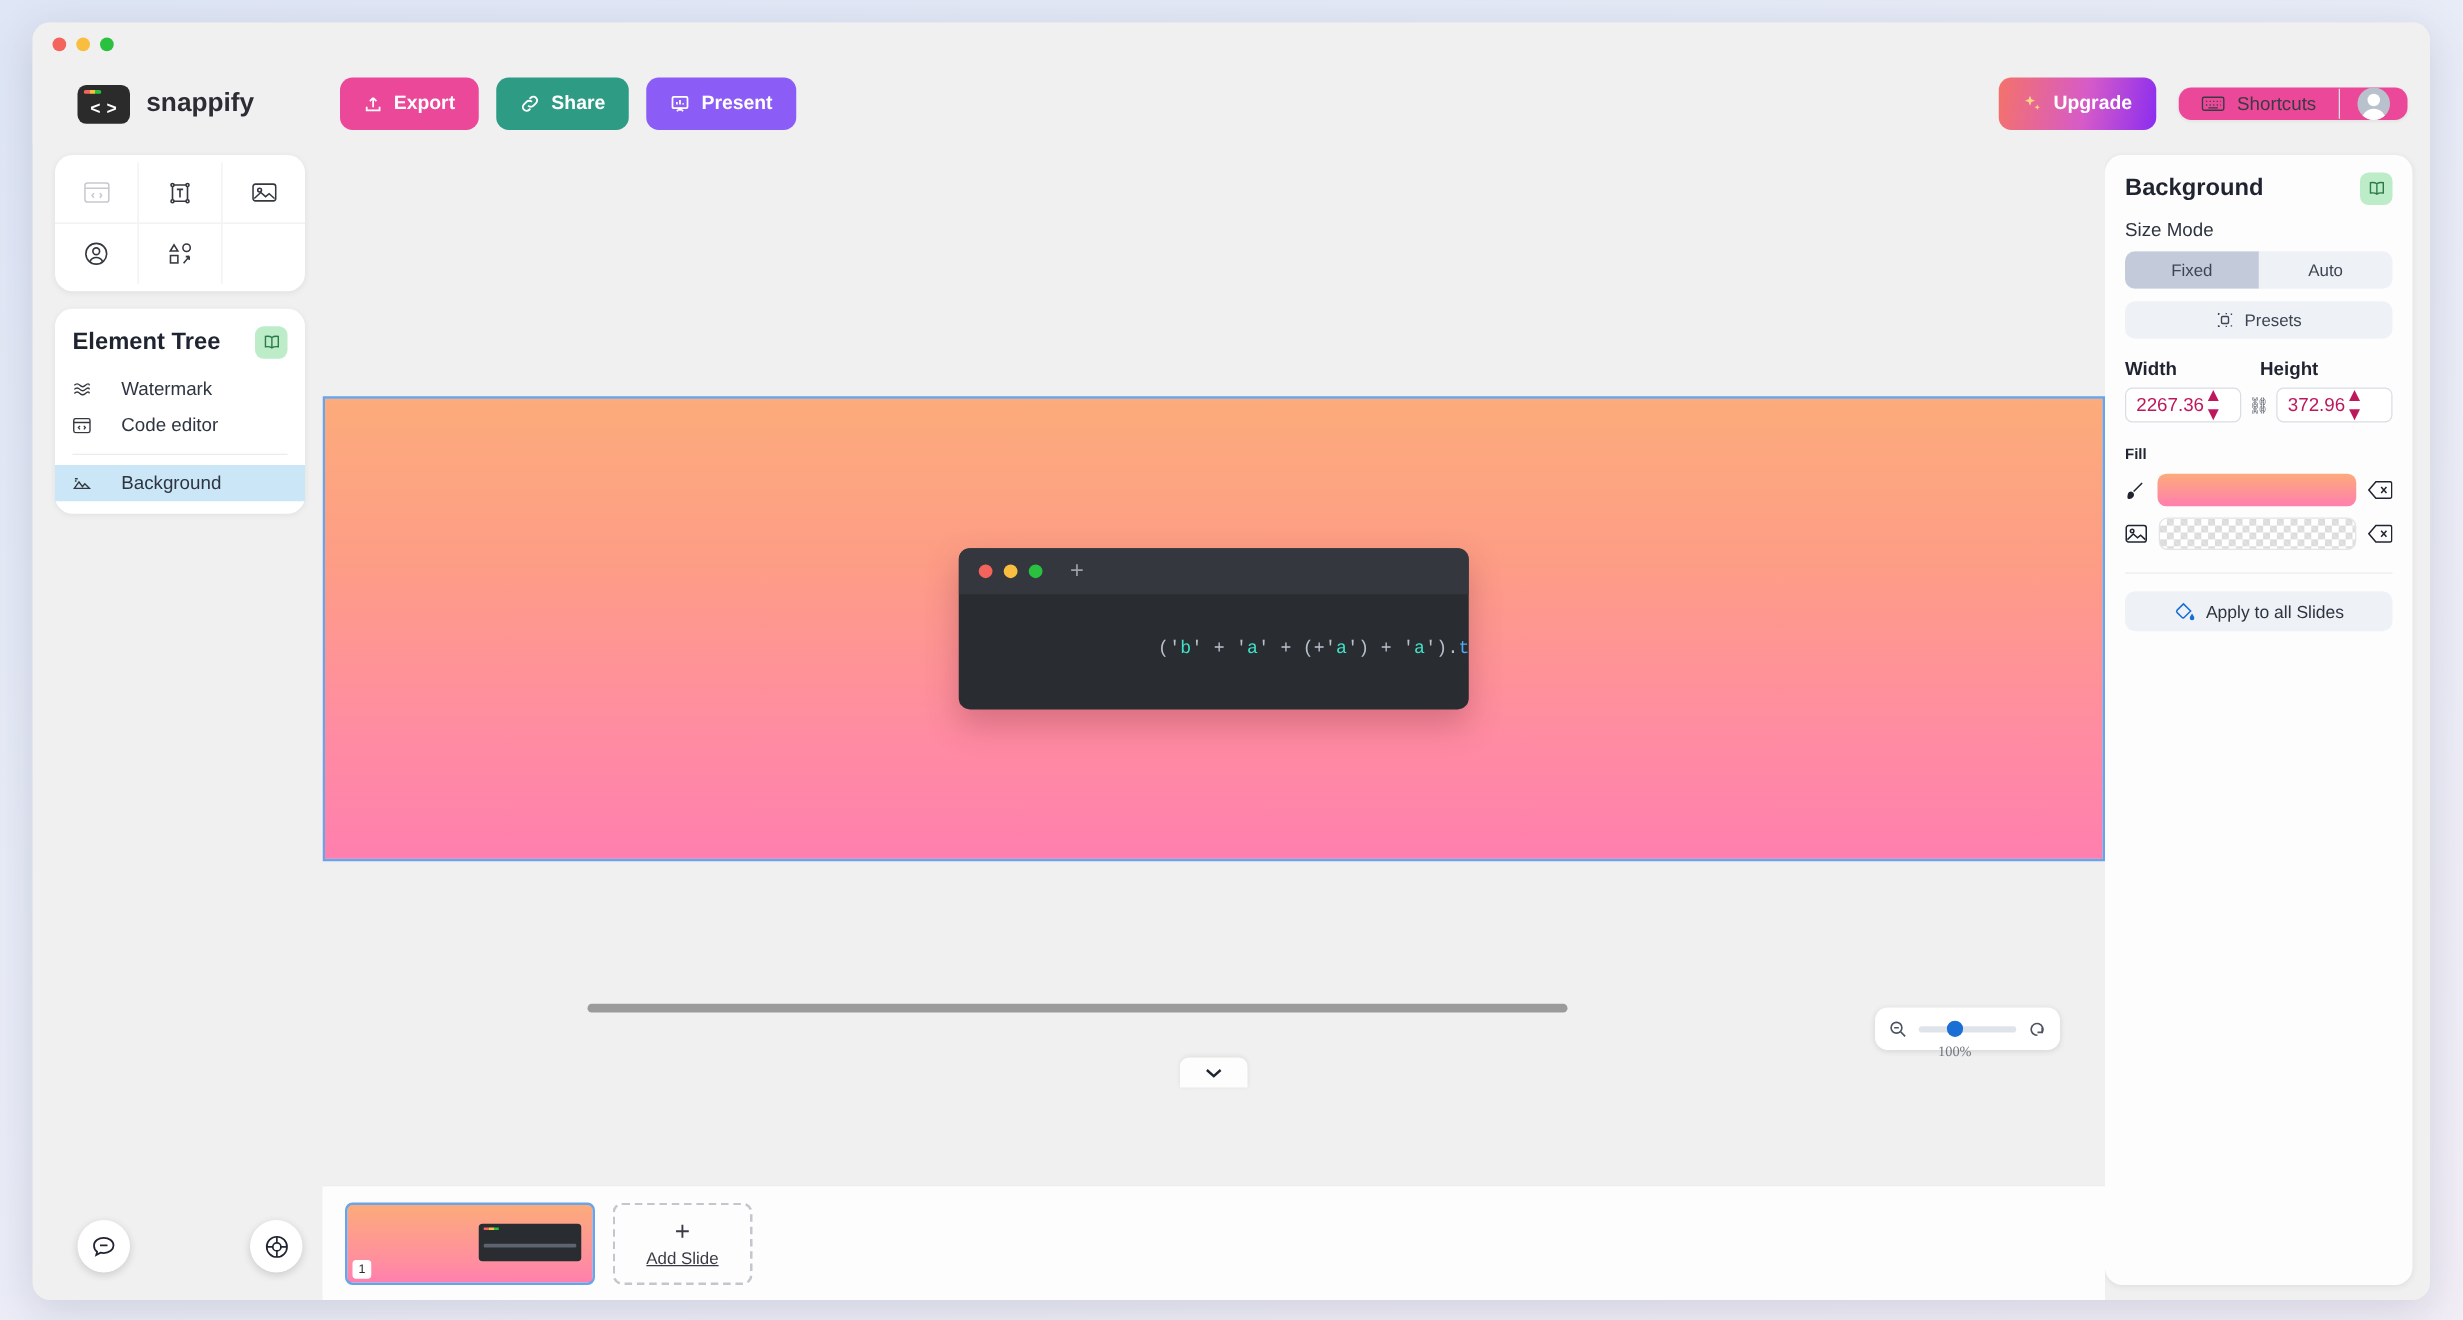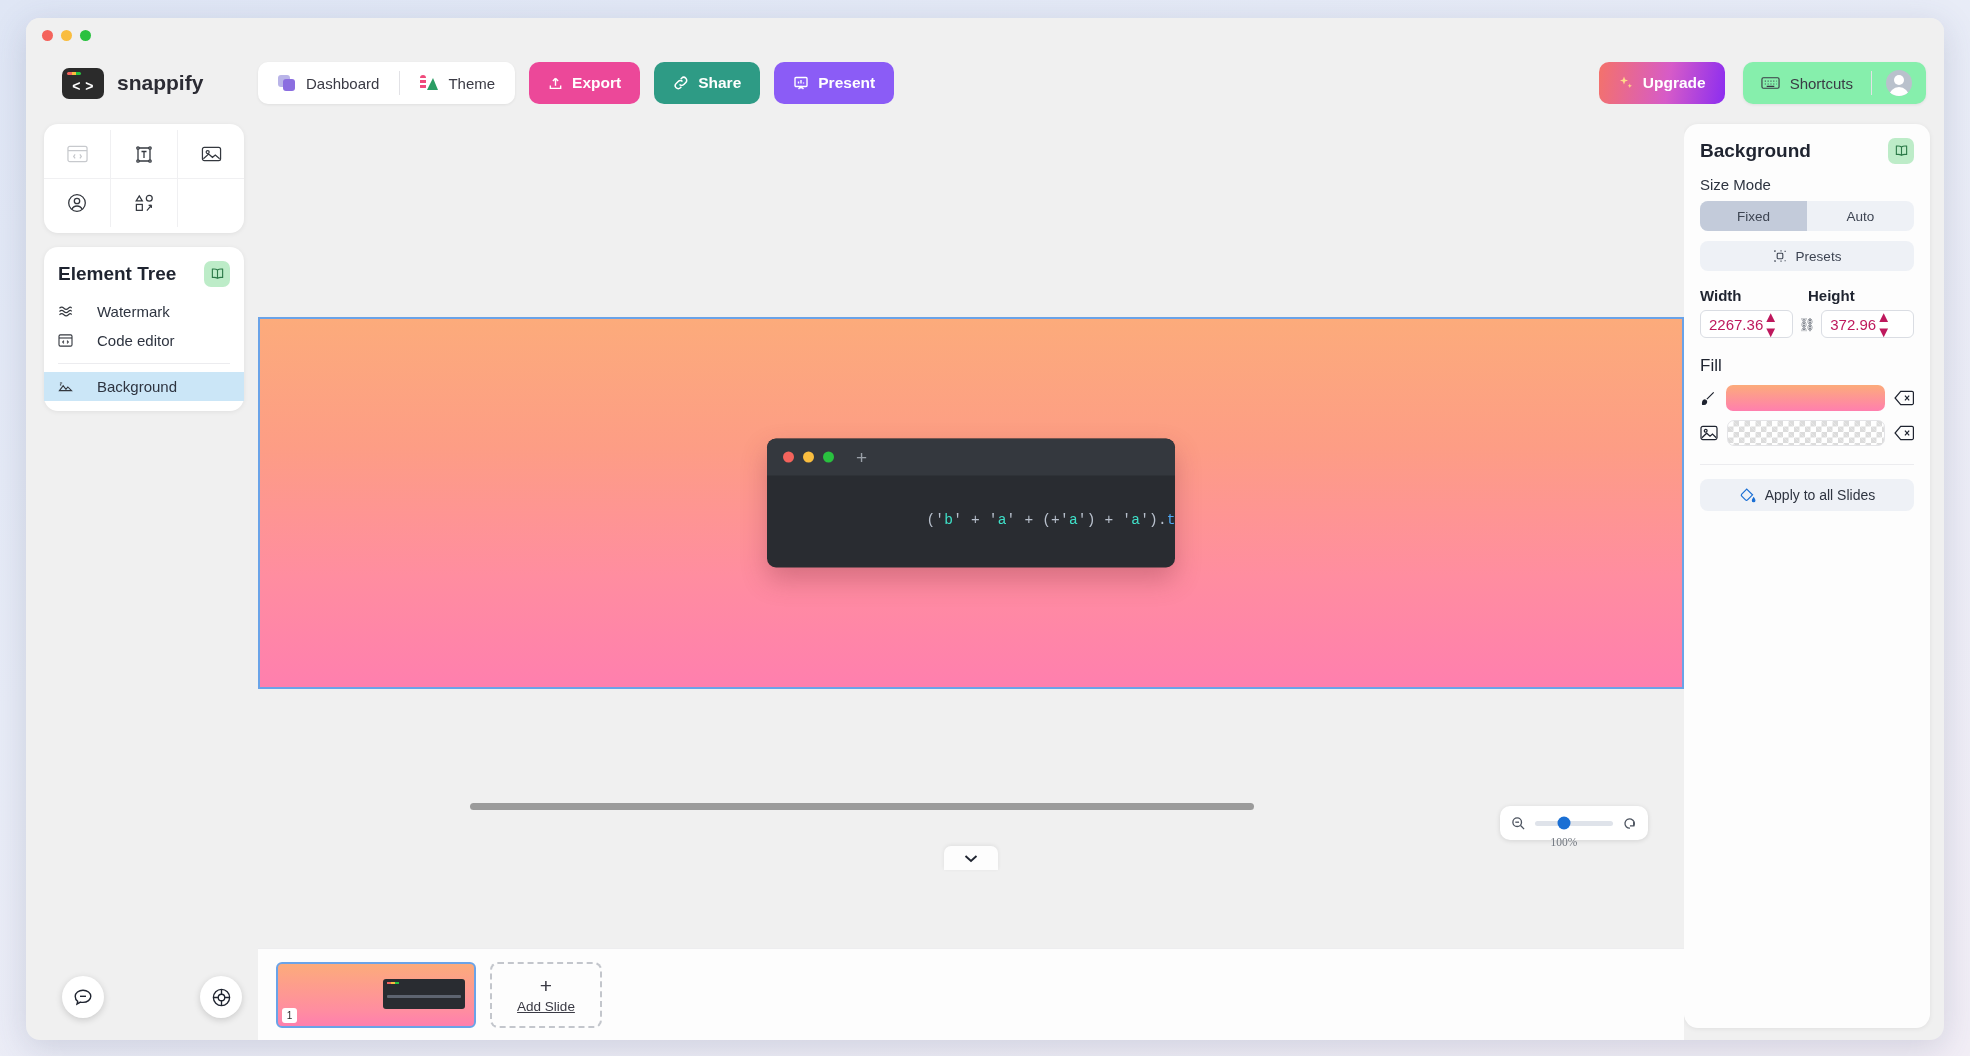--- a/index.html
+++ b/index.html
@@ -61,22 +61,22 @@
          border-radius: 10px; color: #fff; font-size: 15.5px; font-weight: bold; cursor: pointer;
          margin-left: 14px; border: none; font-family: inherit; }
   .btn-export { background: #ec4899; }
   .btn-share  { background: #2e9b85; }
   .btn-present{ background: #8b5cf6; }
   .spacer { flex: 1; }
   .btn-upgrade {
     background: linear-gradient(100deg,#f4726a 0%,#d65bc8 55%,#8b2df0 100%);
     margin-left: 0;
   }
-  .right-pill { display:flex; align-items:center; background:#86efac; border-radius:10px;
-                height:42px; margin-left:18px; box-shadow:0 1px 3px rgba(0,0,0,.07); overflow:hidden; }
+  .right-pill { display:flex; align-items:center; background:#ec4899; border-radius:10px;
+                height:26px; margin-left:18px; box-shadow:0 1px 3px rgba(0,0,0,.07); overflow:hidden; }
   .shortcut-item { display:flex; align-items:center; gap:10px; padding:0 18px; height:100%;
                    font-size:15px; color:#3a3a44; cursor:pointer; }
   .avatar-wrap { padding: 0 14px; display:flex; align-items:center; cursor:pointer; }
   .avatar { width: 26px; height: 26px; border-radius: 50%; background: #b9c1cc; position: relative; overflow: hidden; }
   .avatar::before { content:""; position:absolute; left:8px; top:5px; width:10px;height:10px;
                     border-radius:50%; background:#fff; }
   .avatar::after { content:""; position:absolute; left:3px; top:17px; width:20px;height:14px;
                    border-radius:10px 10px 0 0; background:#fff; }
   
   .body-area { display: flex; height: 926px; position: relative; }
@@ -180,21 +180,21 @@
                  font-size: 13.5px; color:#3d4452; cursor:pointer; }
   .wh-labels { display:flex; margin-top: 16px; }
   .wh-labels > div { font-size: 15px; font-weight: bold; color:#1f2430; }
   .wh-labels .w { width: 108px; }
   .wh-row { display:flex; align-items:center; gap: 6px; margin-top: 6px; }
   .num-field { width: 94px; height: 28px; border:1px solid #dadde3; border-radius:6px;
                display:flex; align-items:center; padding: 0 5px 0 8px; background:#fff; }
   .num-field span { flex:1; font-size: 15px; color:#be185d; }
   .spin { display:flex; flex-direction:column; gap:2px; color:#6c737f; font-size:7px; line-height:1; cursor:pointer; }
   .link-ico { color:#4c535f; font-size: 13px; }
-  .fill-label { margin-top: 18px; font-size:17px; font-weight:normal; color:#1f2430; }
+  .fill-label { margin-top: 18px; font-size:12px; font-weight:bold; color:#1f2430; }
   .fill-row { display:flex; align-items:center; gap: 9px; margin-top: 9px; }
   .swatch { flex:1; height: 26px; border-radius:7px; cursor:pointer; }
   .swatch.grad { background: linear-gradient(to bottom,#fcab7b,#ff7fae); }
   .swatch.checker {
     background-image:
       linear-gradient(45deg,#dcdcdc 25%,transparent 25%,transparent 75%,#dcdcdc 75%),
       linear-gradient(45deg,#dcdcdc 25%,transparent 25%,transparent 75%,#dcdcdc 75%);
     background-size: 11px 11px; background-position: 0 0, 5.5px 5.5px;
     background-color:#fff; border:1px solid #e4e4e7;
   }
@@ -213,31 +213,20 @@
     <span class="dot yellow"></span>
     <span class="dot green"></span>
   </div>
 
   <div class="header">
     <div class="brand">
       <div class="logo-box">&lt; &gt;</div>
       <div class="brand-name">snappify</div>
     </div>
 
-    <div class="nav-pill">
-      <div class="nav-item">
-        <span class="ico-dash"></span>
-        <span>Dashboard</span>
-      </div>
-      <div class="nav-sep"></div>
-      <div class="nav-item">
-        <span class="ico-theme"></span>
-        <span>Theme</span>
-      </div>
-    </div>
 
     <button class="btn btn-export">
       <svg width="15" height="15" viewBox="0 0 16 16" fill="none" stroke="#fff" stroke-width="1.5">
         <path d="M8 10.5V2.5M8 2.5L5.2 5.3M8 2.5l2.8 2.8"></path>
         <path d="M2.5 10v3.2h11V10"></path>
       </svg>
       <span>Export</span>
     </button>
 
     <button class="btn btn-share">

